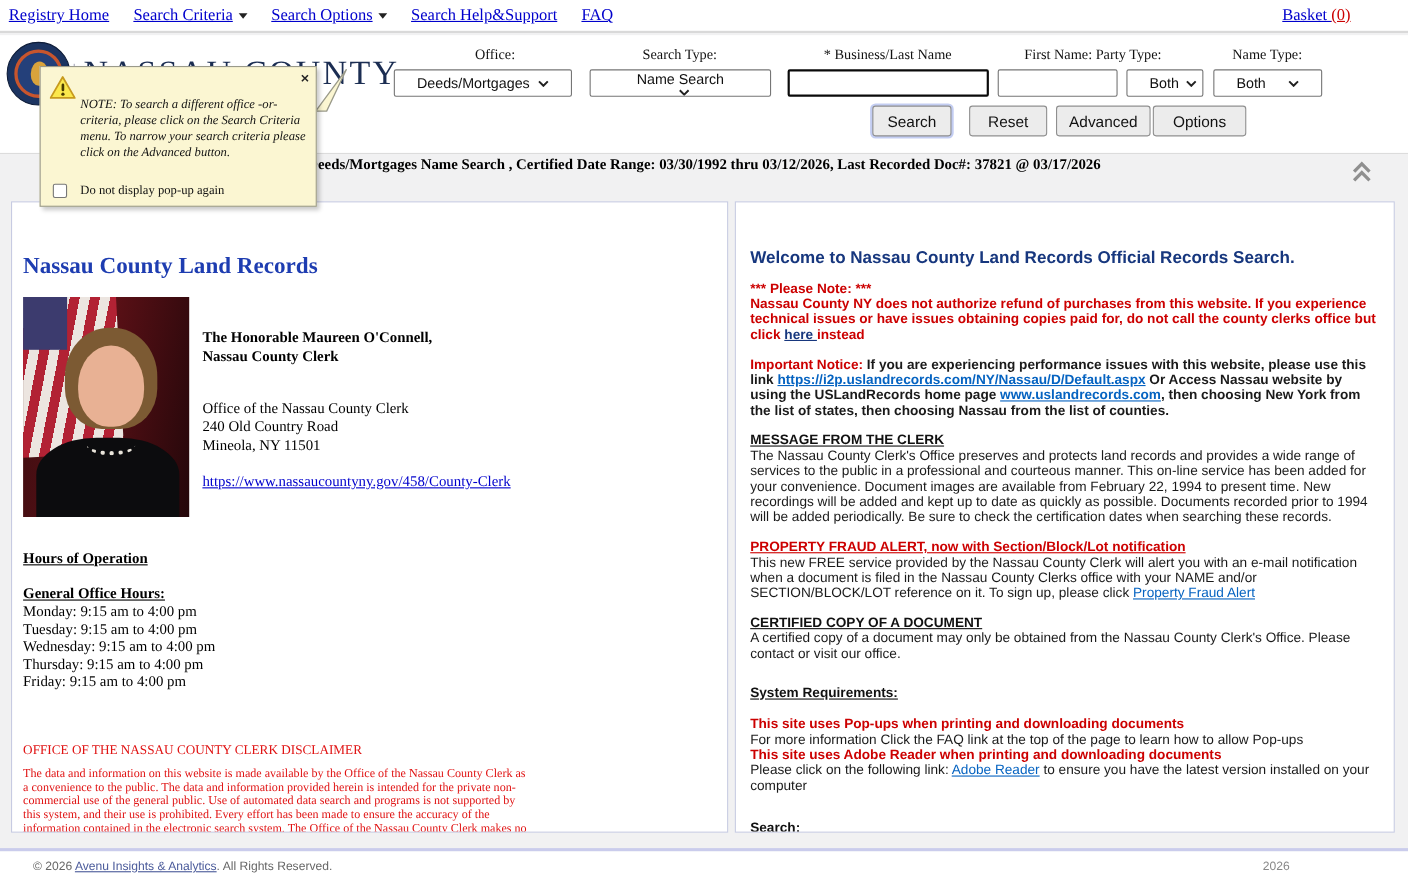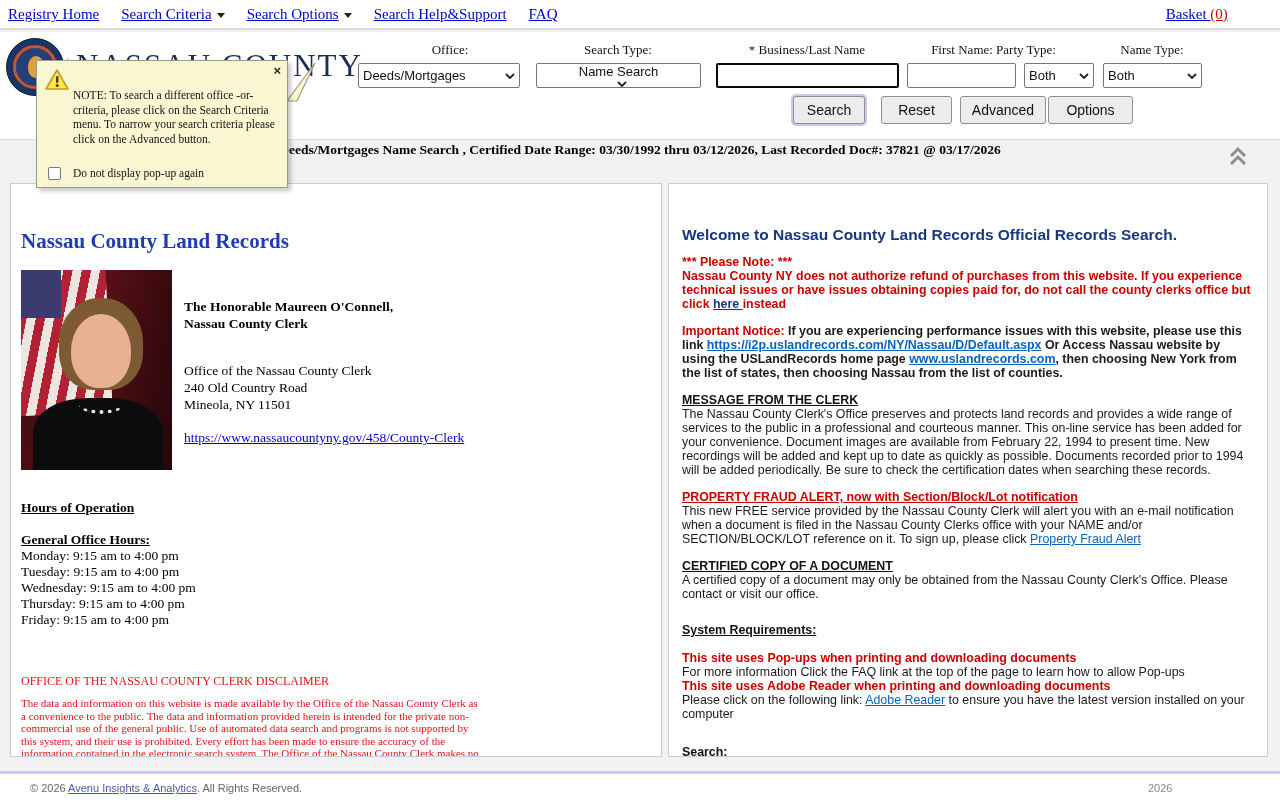--- a/index.html
+++ b/index.html
@@ -19,21 +19,21 @@
 
   
   .header { position:absolute; left:0; top:32px; width:1280px; height:108px; background:#fff; border-bottom:1px solid #dcdcdc; }
   .seal { position:absolute; left:6px; top:6px; width:58px; height:58px; border-radius:50%; background:#1c3461; border:1px solid #0e1c38; }
   .seal .ring { position:absolute; left:6px; top:6px; width:44px; height:44px; border-radius:50%; border:3px solid #c8552d; background:#24407a; }
   .seal .lion { position:absolute; left:21px; top:17px; width:16px; height:22px; background:#d9a33c; border-radius:50% 50% 45% 45%; }
   .logo-sep { position:absolute; left:67px; top:26px; width:1px; height:44px; background:#aab; }
   .logo-text { position:absolute; left:76px; top:16px; font-size:31px; letter-spacing:2px; color:#1b2d52; font-family:"Liberation Serif", serif; white-space:nowrap; }
 
   .flabel { position:absolute; top:10px; font-size:13px; color:#111; text-align:center; white-space:nowrap; transform:translateX(-50%); }
-  .fsel { position:absolute; top:31px; height:25px; background:#fff; border:1px solid #767676; border-radius:2px; display:flex; align-items:center; justify-content:space-between; padding:0 4px; font-family:"Liberation Sans", sans-serif; font-size:13px; color:#111; cursor:pointer; }
+  .fsel { position:absolute; top:31px; height:25px; background:#fff; border:1px solid #767676; border-radius:2px; display:flex; align-items:center; justify-content:space-between; padding:0 20px; font-family:"Liberation Sans", sans-serif; font-size:13px; color:#111; cursor:pointer; }
   .fsel svg { flex:none; margin-left:6px; }
   .finput { position:absolute; top:31px; height:25px; background:#fff; border:1px solid #767676; border-radius:2px; font-family:"Liberation Sans", sans-serif; font-size:13px; padding:0 5px; }
   .finput.focused { border:2px solid #0a0a0a; }
   .fbtn { position:absolute; top:64px; height:28px; background:#ececec; border:1px solid #8f8f8f; border-radius:3px; font-family:"Liberation Sans", sans-serif; font-size:14px; color:#111; cursor:pointer; }
   .fbtn.focused { box-shadow:0 0 0 2px #c3cdf2; }
 
   
   .banner-text { position:absolute; left:0; top:142px; width:1280px; text-align:center; font-size:13.5px; font-weight:bold; color:#000; }
   .collapse-icon { position:absolute; left:1227px; top:146px; width:22px; height:22px; cursor:pointer; }
 
@@ -82,21 +82,21 @@
   .footer { position:absolute; left:0; top:774px; width:1280px; height:26px; background:#fff; font-family:"Liberation Sans", sans-serif; font-size:11px; color:#666; }
   .footer .left { position:absolute; left:30px; top:8px; }
   .footer .right { position:absolute; left:1148px; top:8px; color:#888; }
   .footer a { color:#4a5a9a; text-decoration:underline; cursor:pointer; }
 
   
   .popup { position:absolute; left:36px; top:60px; width:252px; height:128px; background:#fbf6d2; border:1px solid #9a9a8a; box-shadow:3px 3px 4px rgba(0,0,0,.22); z-index:50; }
   .popup-tail { position:absolute; left:287px; top:61px; z-index:49; }
   .popup .close { position:absolute; right:6px; top:2px; font-family:"Liberation Sans", sans-serif; font-size:13px; font-weight:bold; color:#222; cursor:pointer; }
   .popup .warn { position:absolute; left:8px; top:8px; }
-  .popup .note { position:absolute; left:36px; top:27px; width:206px; font-size:11.5px; line-height:14.5px; color:#111; }
+  .popup .note { position:absolute; left:36px; top:27px; width:206px; font-size:11.5px; line-height:14.5px; color:#111;font-style:italic; }
   .popup .cb { position:absolute; left:11px; top:106px; width:13px; height:13px; background:#fff; border:1px solid #777; border-radius:2px; cursor:pointer; }
   .popup .cb-label { position:absolute; left:36px; top:106px; font-size:11.5px; color:#111; }
 </style>
 </head>
 <body>
 
 <div class="page">
 
   <nav class="topnav">
     <div class="navlinks left">

